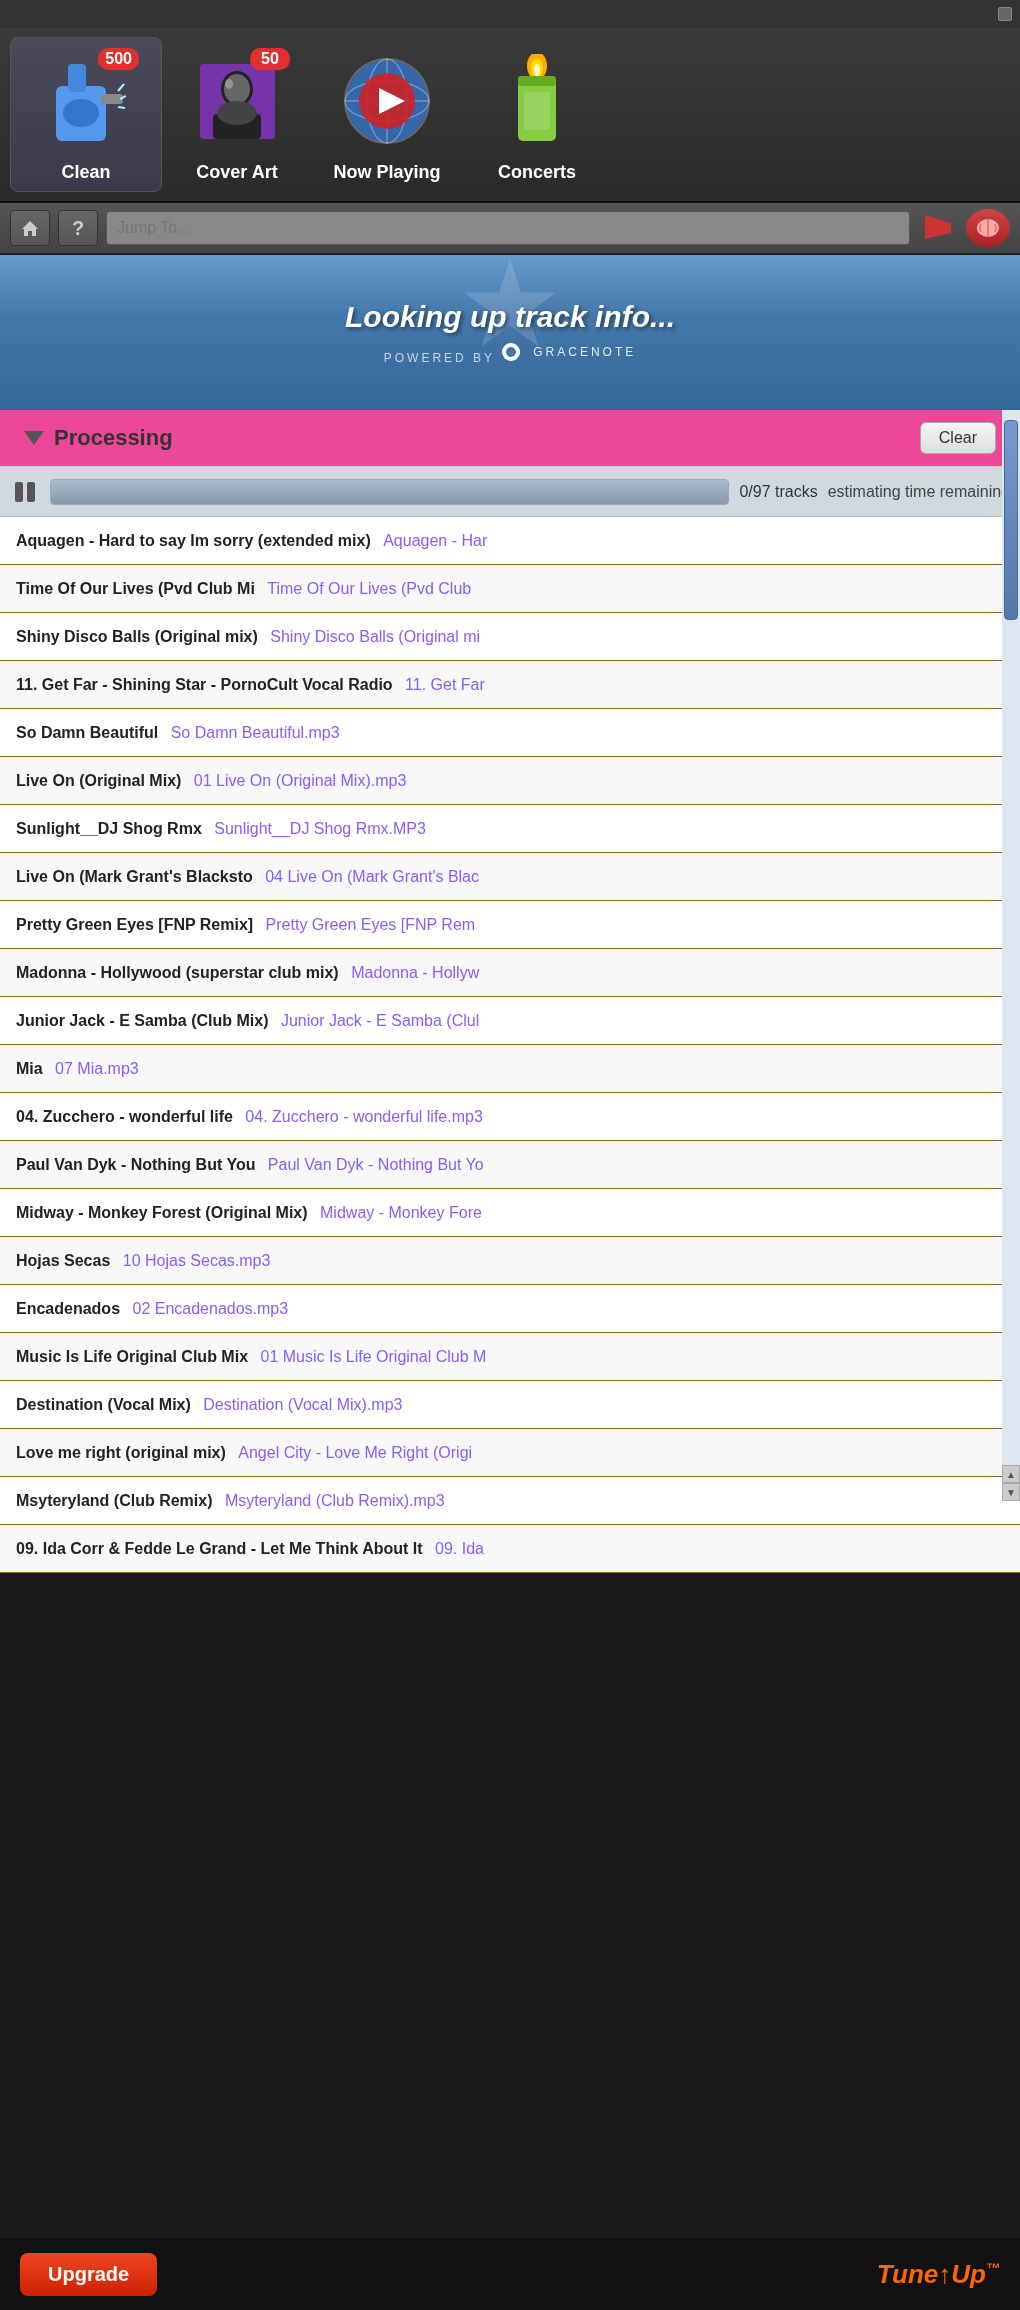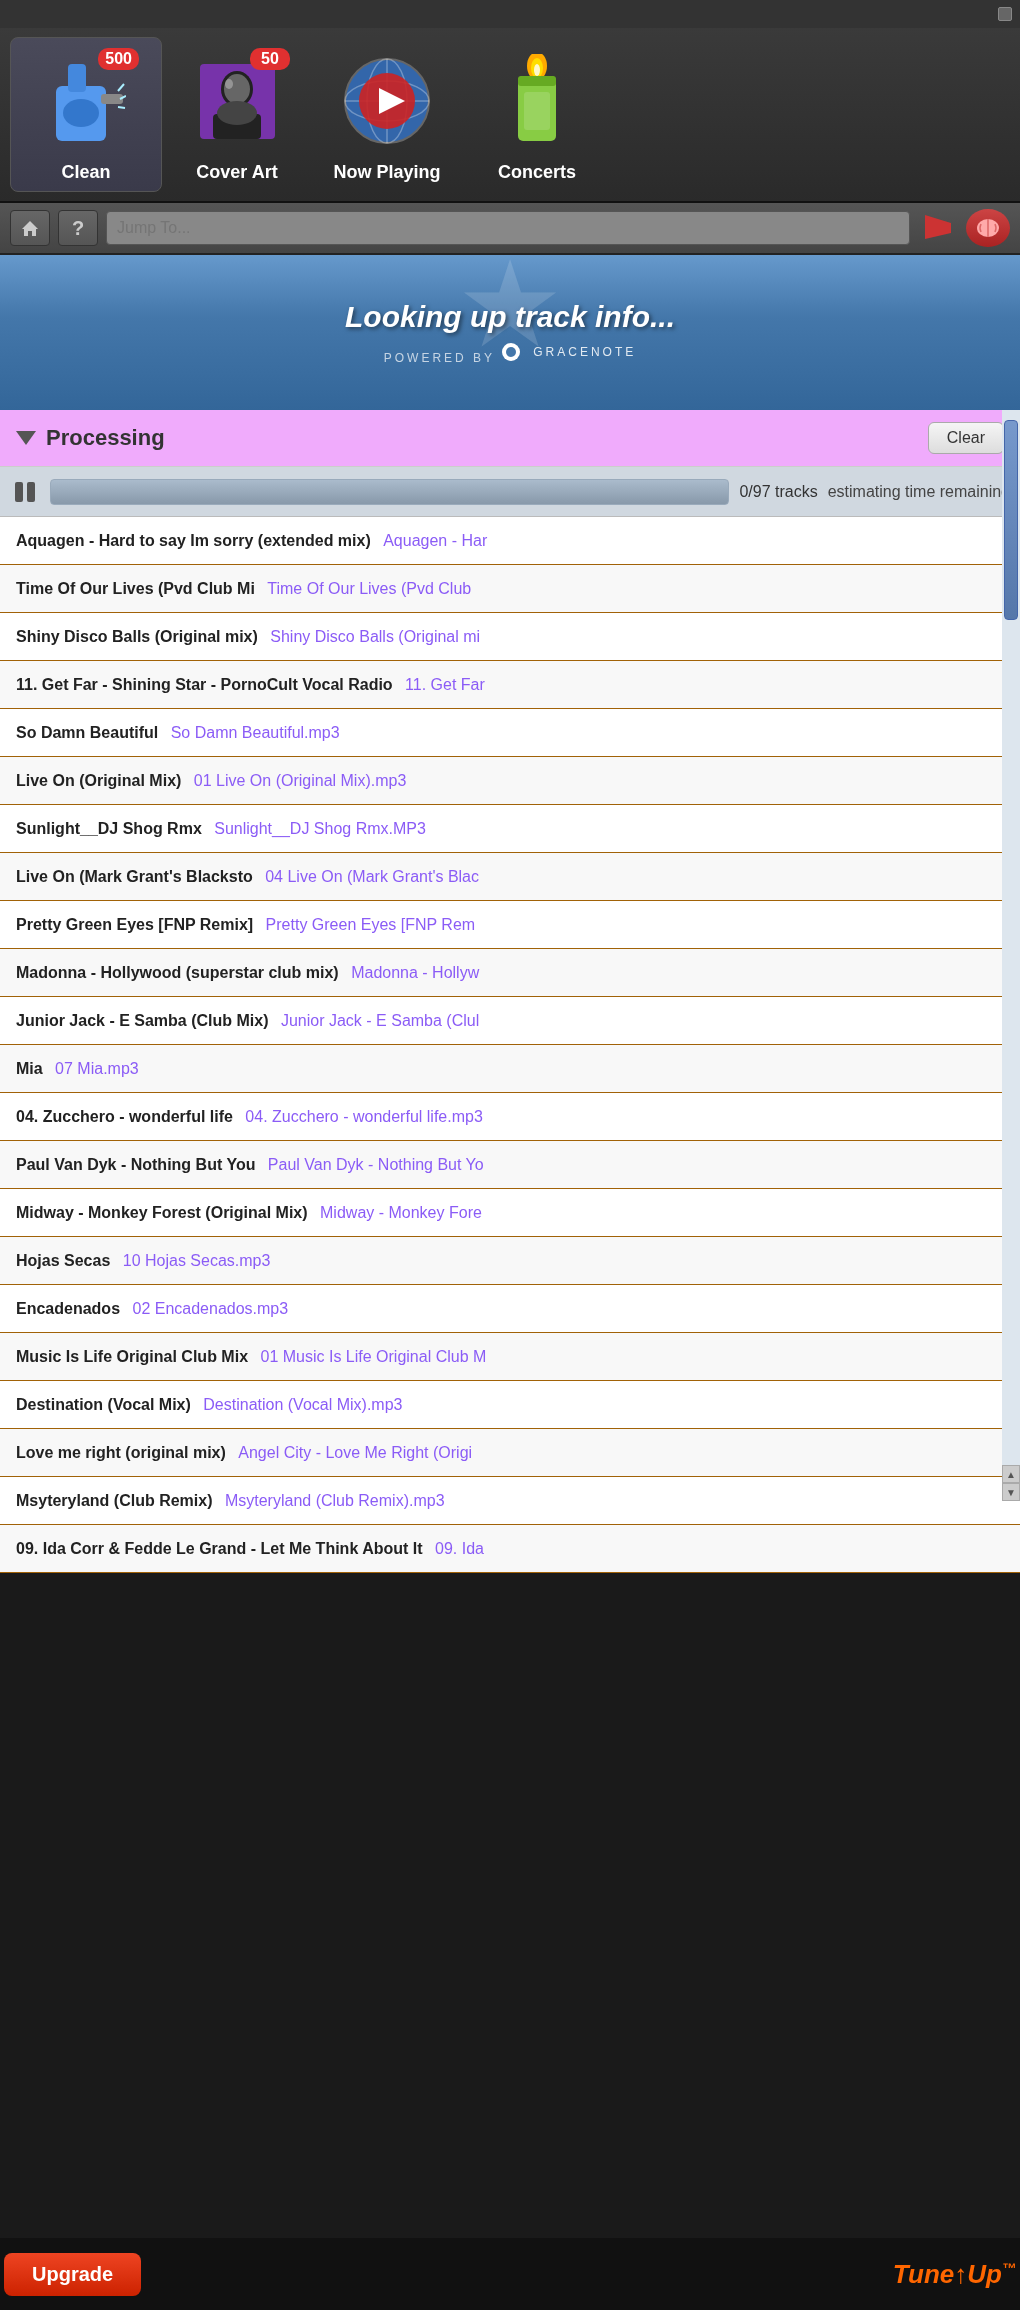--- a/index.html
+++ b/index.html
@@ -158,25 +158,25 @@
     }
     .gracenote-logo {
       display: inline-flex;
       align-items: center;
       gap: 12px;
       color: rgba(255,255,255,0.85);
     }
 
     
     .processing-header {
-      background: #f0abfc;
+      background: #ec4899;
       display: flex;
       align-items: center;
       justify-content: space-between;
-      padding: 12px 16px;
+      padding: 12px 24px;
       border-bottom: 1px solid #ccc;
     }
     .processing-title-row {
       display: flex;
       align-items: center;
       gap: 10px;
     }
     .triangle-down {
       width: 0;
       height: 0;
@@ -290,21 +290,21 @@
       background: white;
       overflow: hidden;
     }
 
     
     .footer {
       background: #111;
       display: flex;
       align-items: center;
       justify-content: space-between;
-      padding: 10px 4px;
+      padding: 10px 20px;
       height: 72px;
       position: fixed;
       bottom: 0;
       left: 0;
       width: 1020px;
     }
     .upgrade-btn {
       background: linear-gradient(180deg, #ee4422, #cc2200);
       color: white;
       font-size: 20px;

